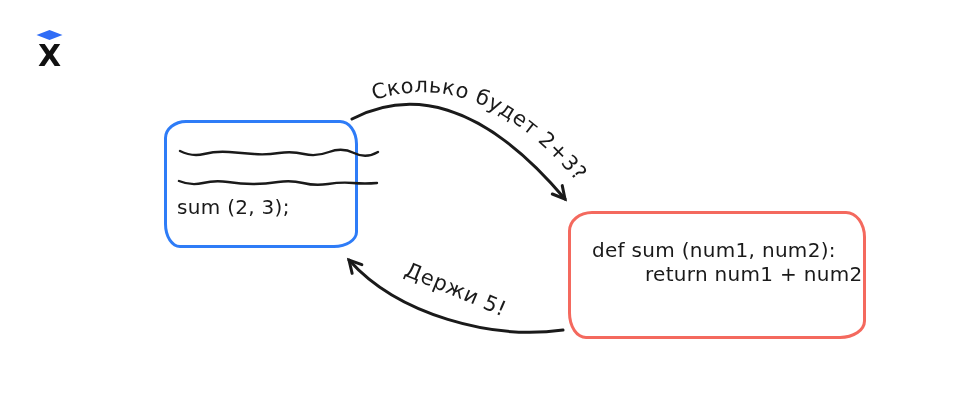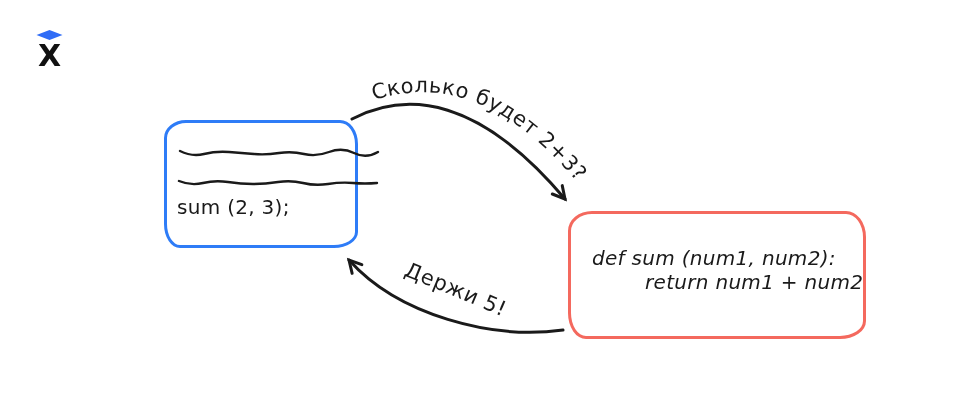--- a/index.html
+++ b/index.html
@@ -40,22 +40,21 @@
     height: 128px;
     border-radius: 22px 18px 24px 16px / 18px 24px 16px 24px;
     margin-left: 28px;
   }
   .box.red {
     left: 568px;
     top: 211px;
     width: 298px;
     height: 128px;
     border-radius: 24px 20px 26px 18px / 20px 26px 18px 26px;
-    padding: 32px 0 0 21px;
-    font-style: italic;
+    padding: 24px 0 0 21px;
   }
 
   .code {
     font-size: 20px;
     letter-spacing: 0.3px;
     white-space: nowrap;
   }
   .blue .code {
     position: absolute;
     left: 10px;

